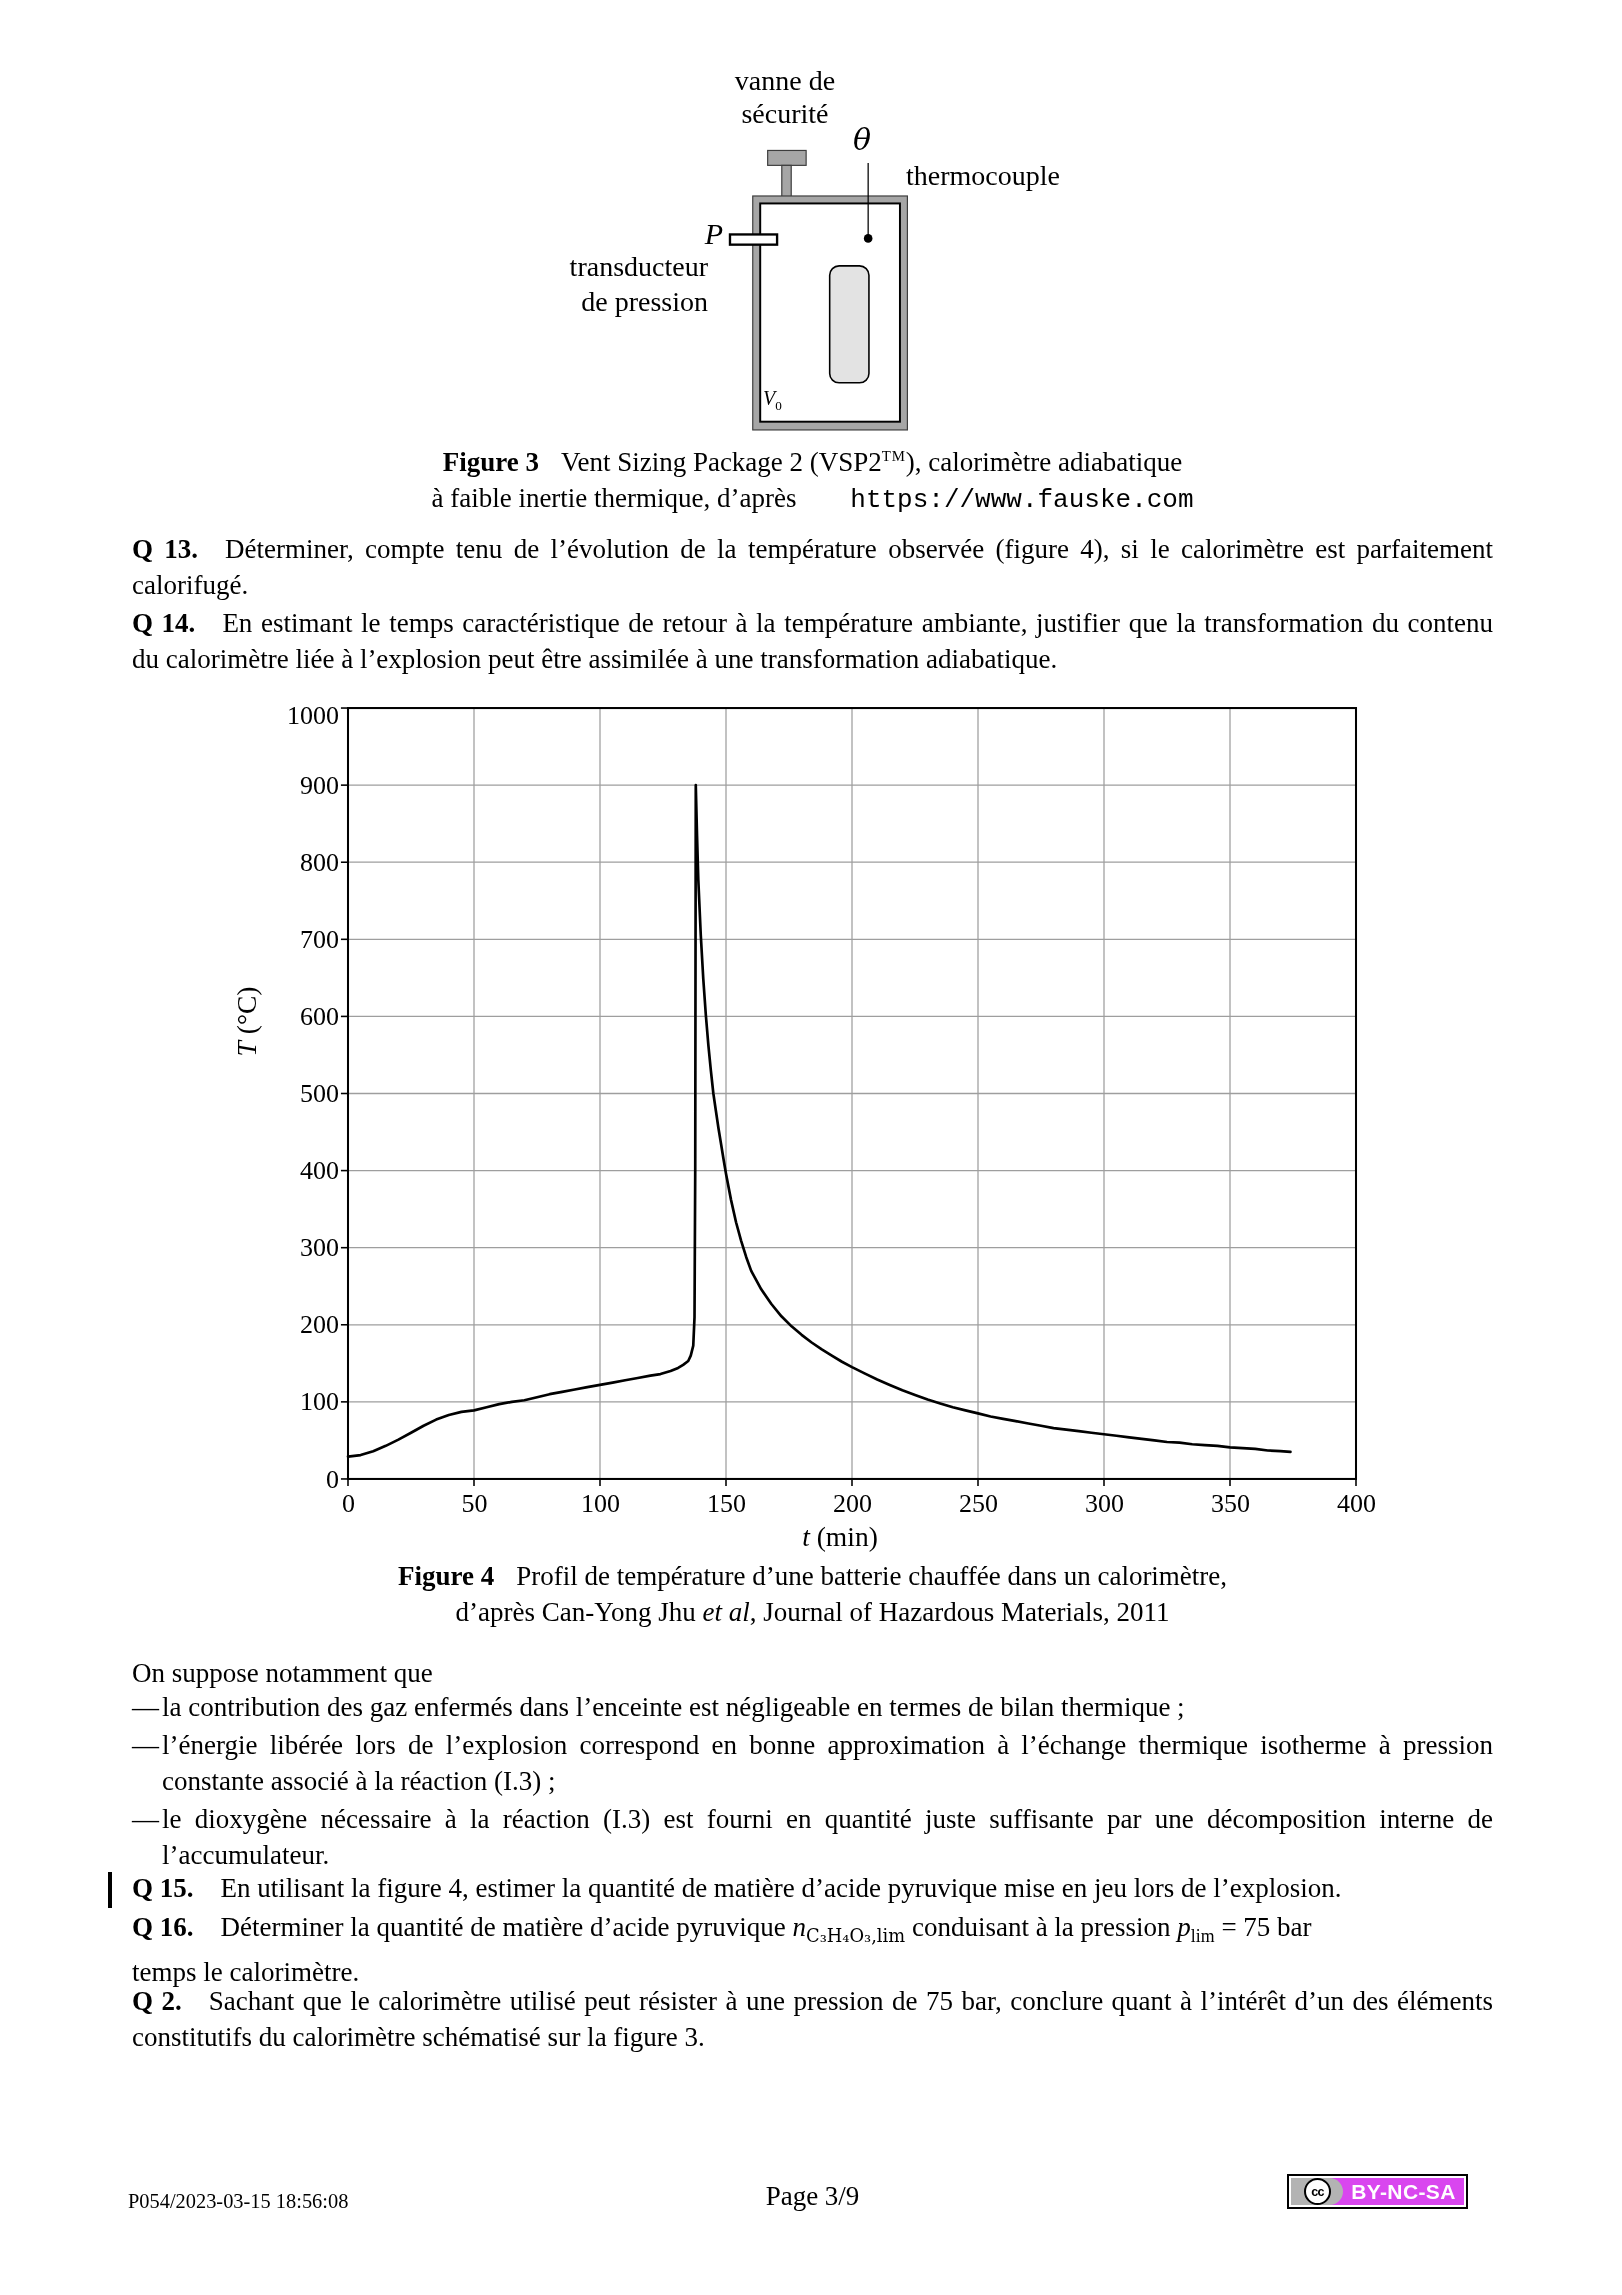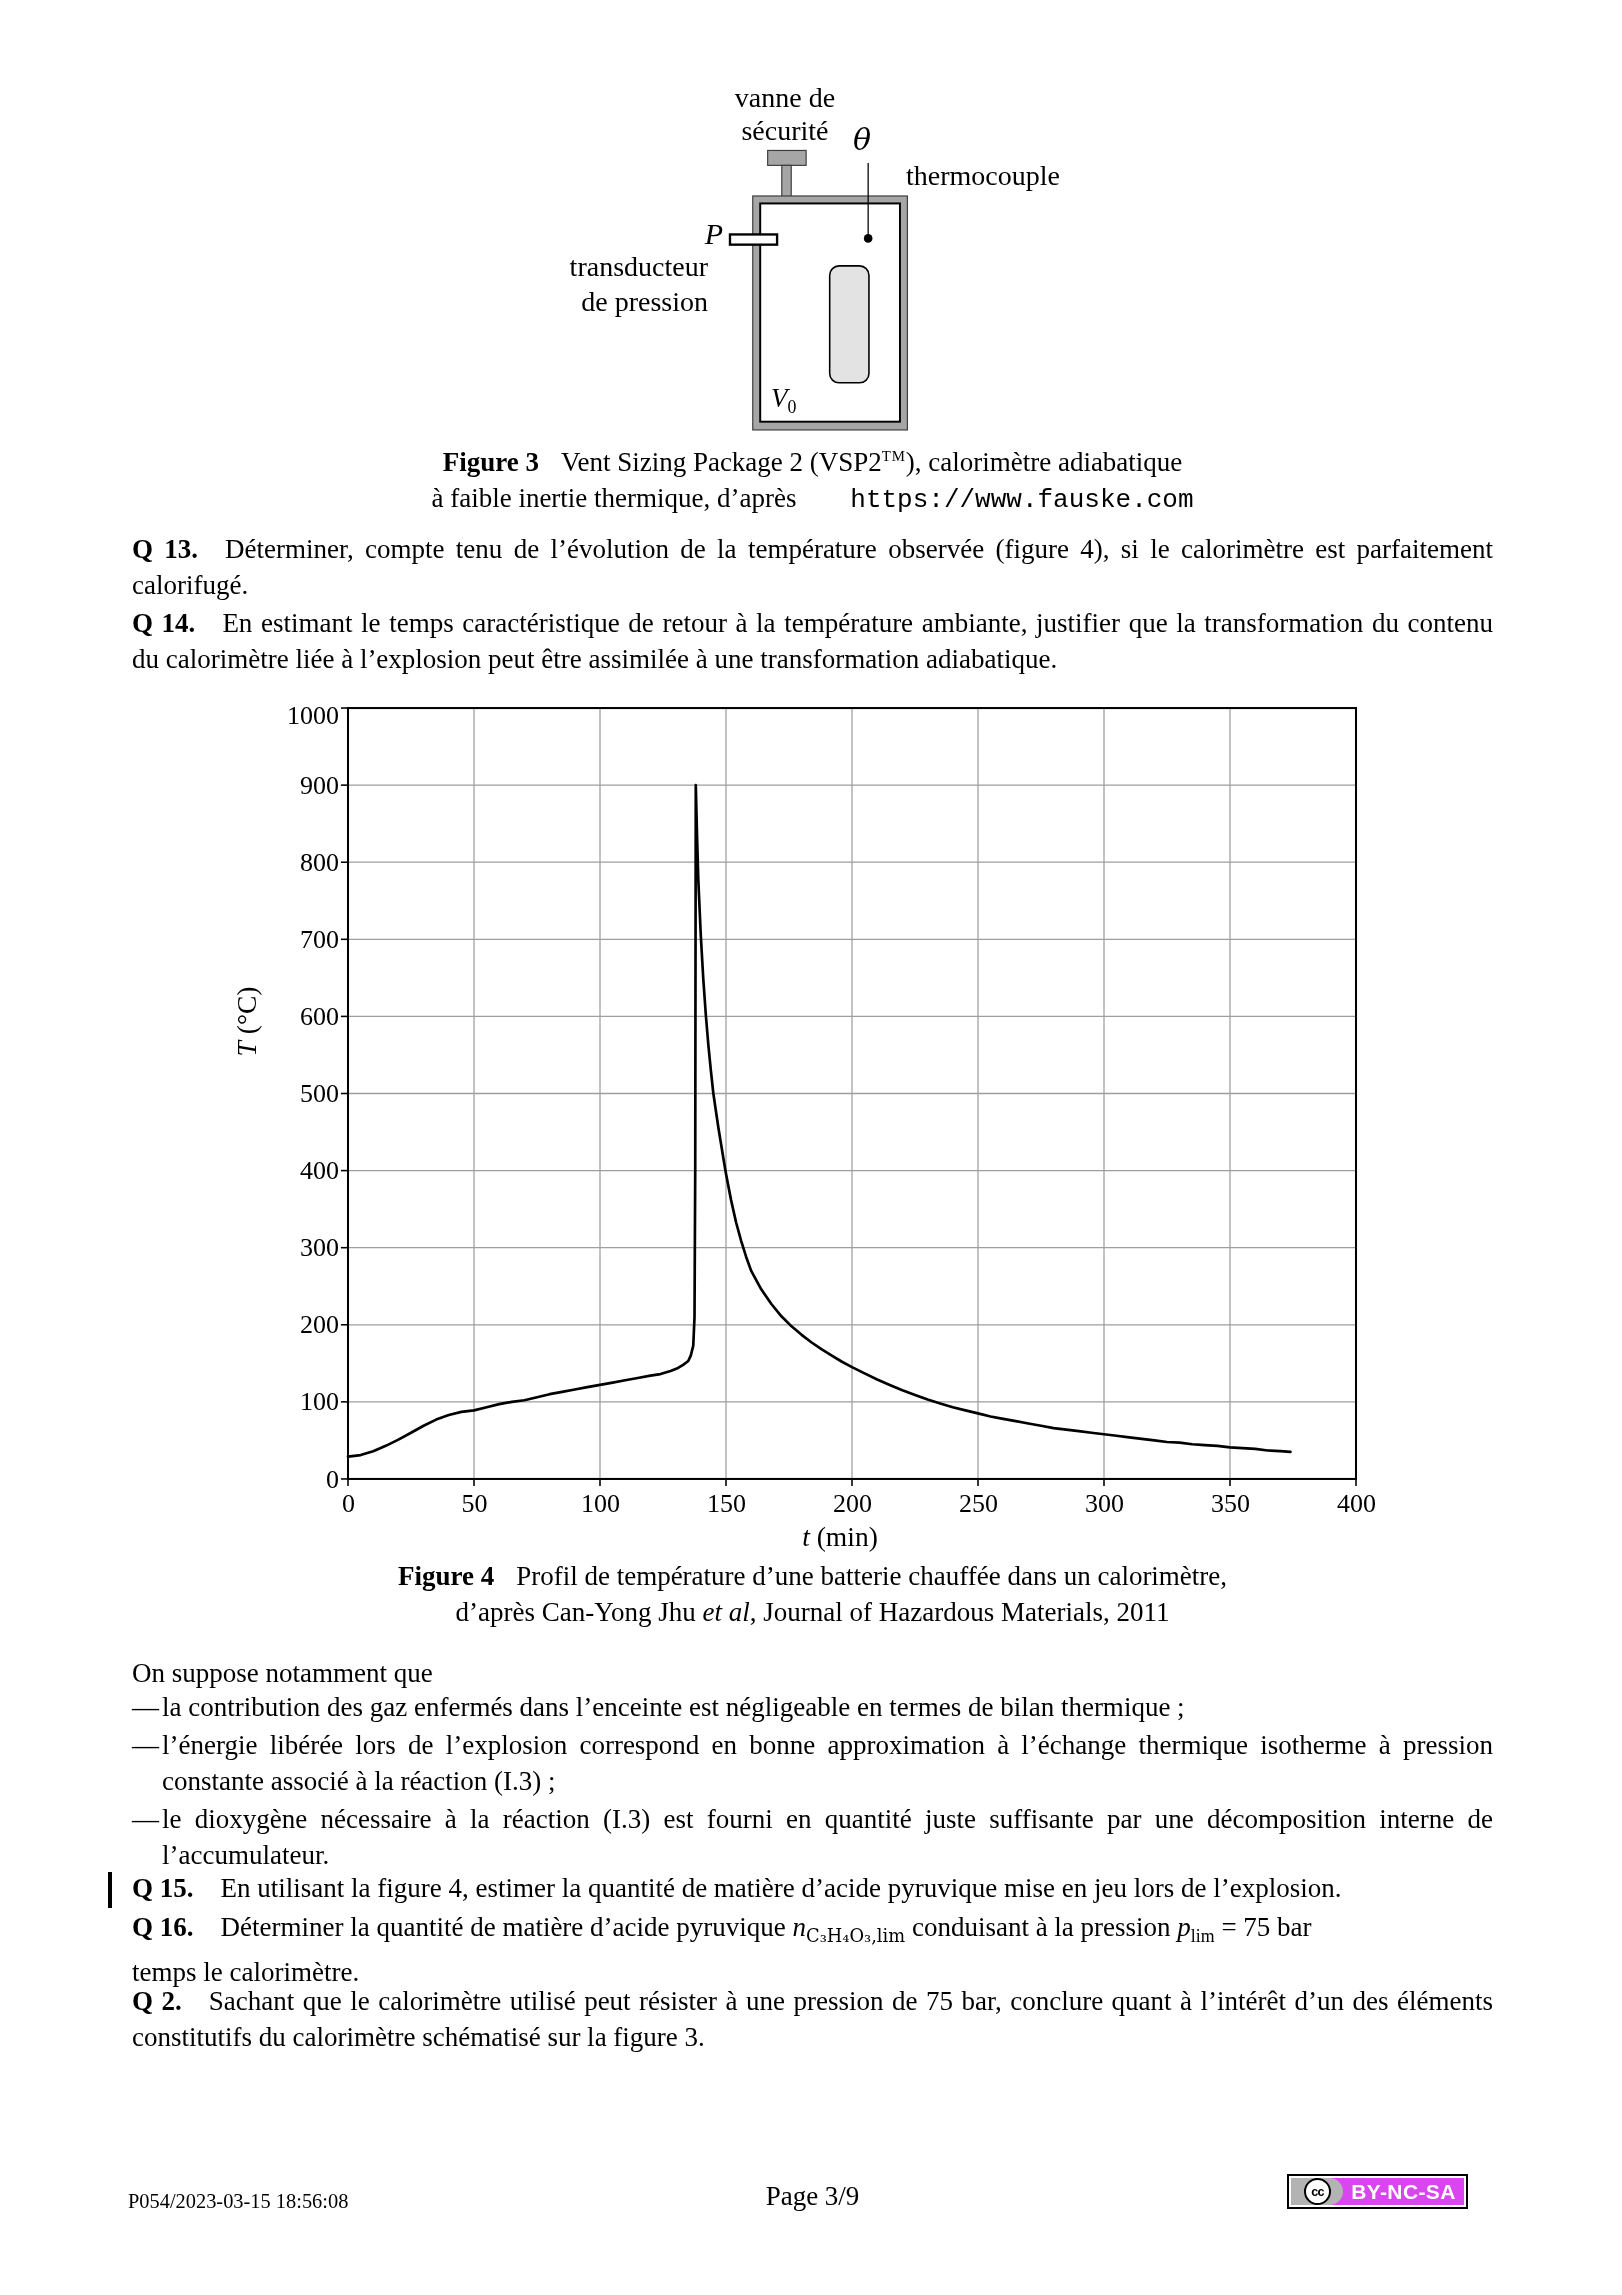--- a/index.html
+++ b/index.html
@@ -64,32 +64,32 @@
     <rect class="wall" x="128" y="91" width="49" height="19"></rect>
     <rect class="wall" x="146" y="110" width="12" height="46"></rect>
     <rect class="wall" x="109" y="149" width="197" height="298"></rect>
     <rect class="inner" x="118.5" y="158.5" width="178" height="278"></rect>
     <line class="wire" x1="256" y1="107" x2="256" y2="200"></line>
     <rect class="port" x="80" y="198" width="60" height="13"></rect>
     <circle cx="256" cy="203" r="5.5" fill="#000"></circle>
     <rect class="battery" x="207" y="238" width="50" height="149" rx="12"></rect>
   </svg>
 
-  <div class="lbl" style="left:671px;top:81px;width:228px;text-align:center;">
+  <div class="lbl" style="left:671px;top:64px;width:228px;text-align:center;">
     <div>vanne de</div>
     <div>sécurité</div>
   </div>
   <div class="lbl ital" style="left:853px;top:123px;font-size:30px;font-family:'DejaVu Serif',serif;">θ</div>
   <div class="lbl" style="left:874px;top:159px;margin-left:32px;">thermocouple</div>
   <div class="lbl ital" style="left:652px;top:217px;width:71px;text-align:right;font-size:30px;">P</div>
   <div class="lbl" style="left:487px;top:249px;width:221px;text-align:right;line-height:35px;">
     <div>transducteur</div>
     <div>de pression</div>
   </div>
-  <div class="lbl" style="left:763px;top:382px;font-size:27px;padding-left:8px;"><i>V</i><sub class="plain">0</sub></div>
+  <div class="lbl" style="left:763px;top:382px;font-size:20px;"><i>V</i><sub class="plain">0</sub></div>
 
   <div class="caption" style="top:438px;">
     <div><b class="qlabel">Figure 3</b><span class="capgap"></span><span>Vent Sizing Package 2 (VSP2</span><span class="sup-tm">TM</span><span>), calorimètre adiabatique</span></div>
     <div><span>à faible inertie thermique, d’après </span><span class="mono">https://www.fauske.com</span></div>
   </div>
 
   <div class="para" style="top:531px;"><b class="qlabel">Q 13.</b><span class="qgap"></span><span>Déterminer, compte tenu de l’évolution de la température observée (figure 4), si le calorimètre est parfaitement calorifugé.</span></div>
   <div class="para" style="top:605px;"><b class="qlabel">Q 14.</b><span class="qgap"></span><span>En estimant le temps caractéristique de retour à la température ambiante, justifier que la transformation du contenu du calorimètre liée à l’explosion peut être assimilée à une transformation adiabatique.</span></div>
 
   <svg id="chart-svg" viewBox="0 0 1284 982">

